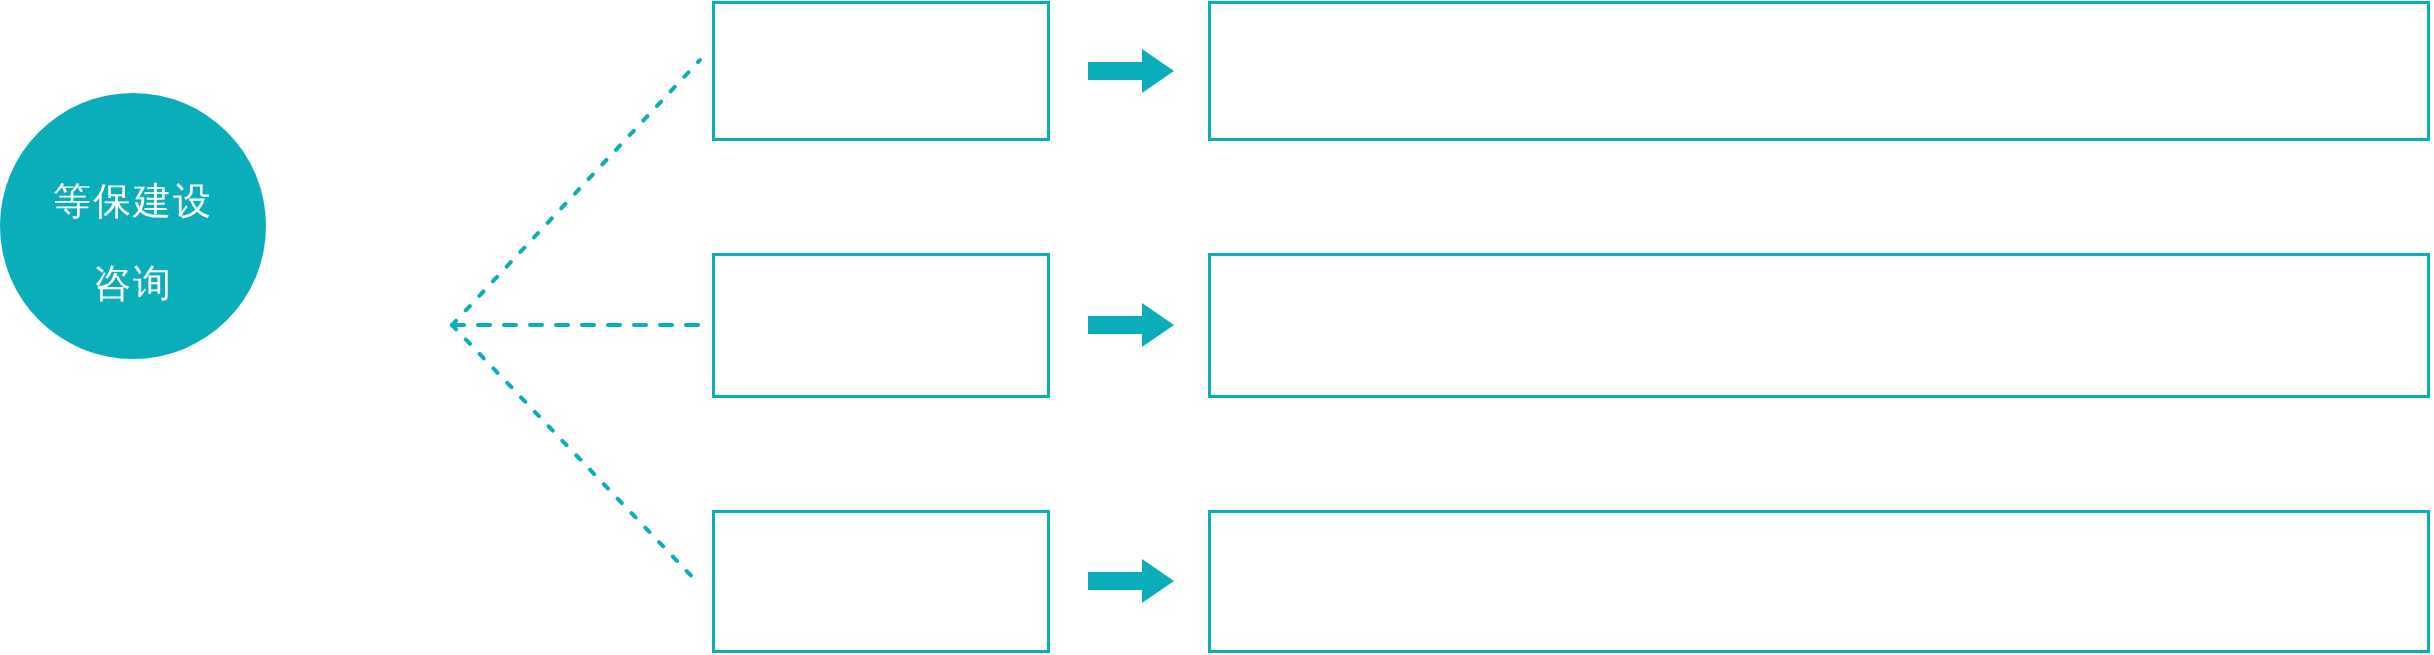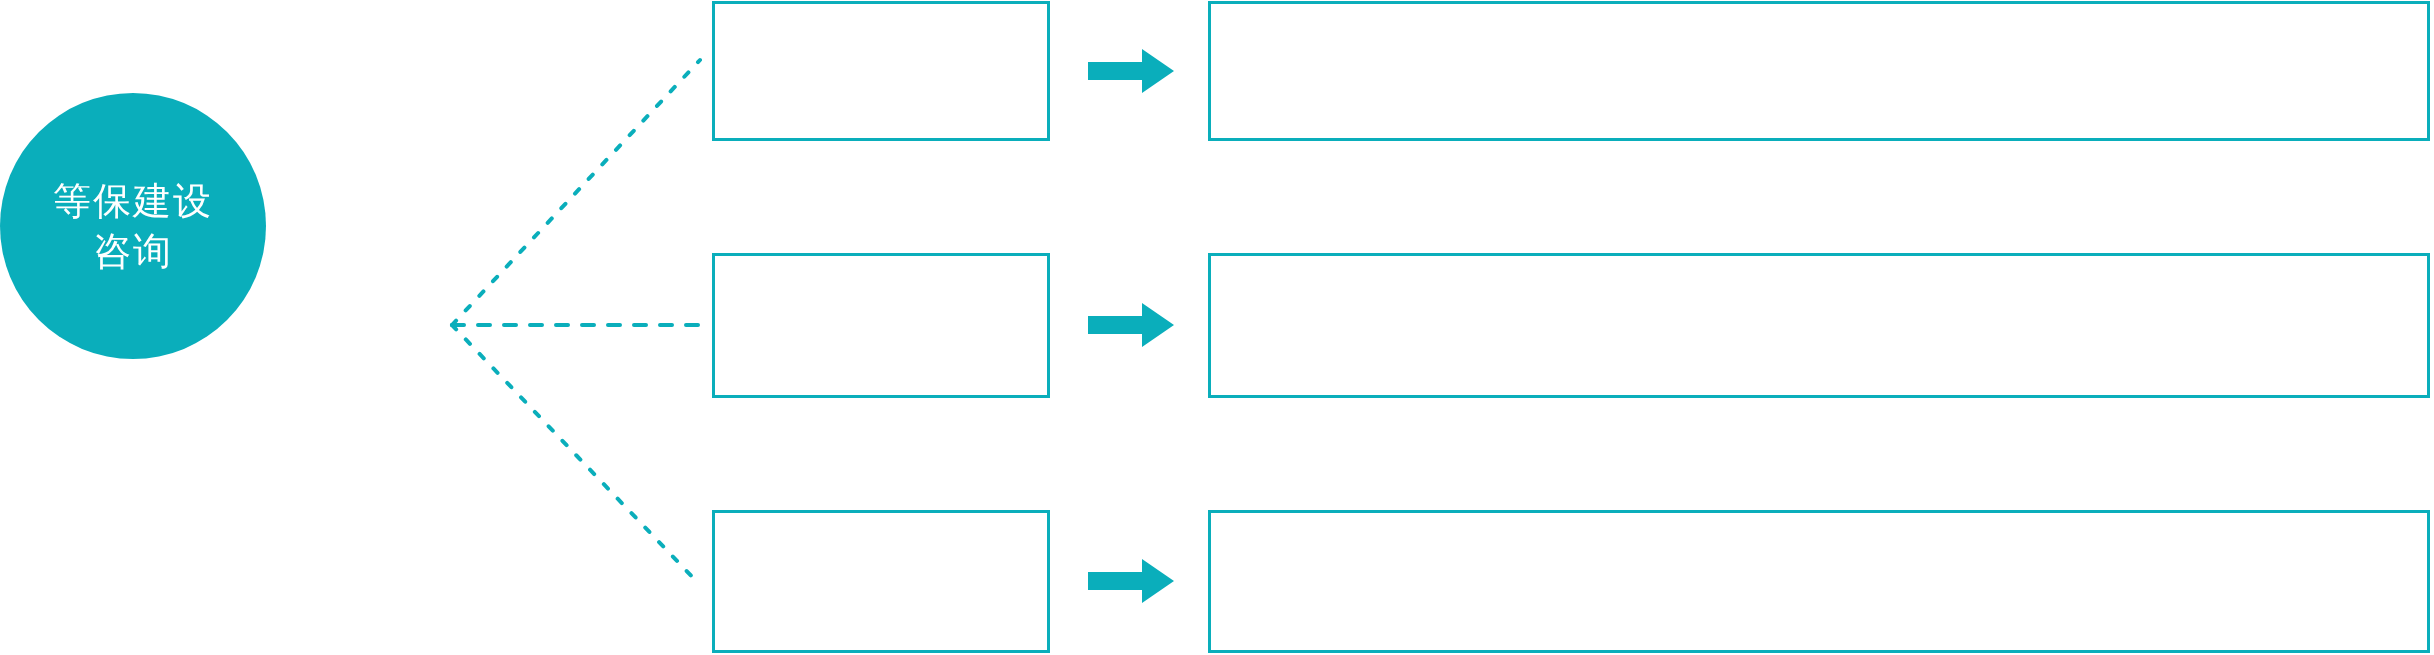--- a/index.html
+++ b/index.html
@@ -34,20 +34,21 @@
     box-sizing: border-box;
   }
   .hub-line {
     color: #ffffff;
     font-size: 38px;
     line-height: 50px;
     letter-spacing: 2px;
     white-space: nowrap;
     text-align: center;
     font-weight: 400;
+    margin-top: 32px;
   }
 
   
   .connectors {
     position: absolute;
     left: 0;
     top: 0;
     width: 2434px;
     height: 655px;
     pointer-events: none;

